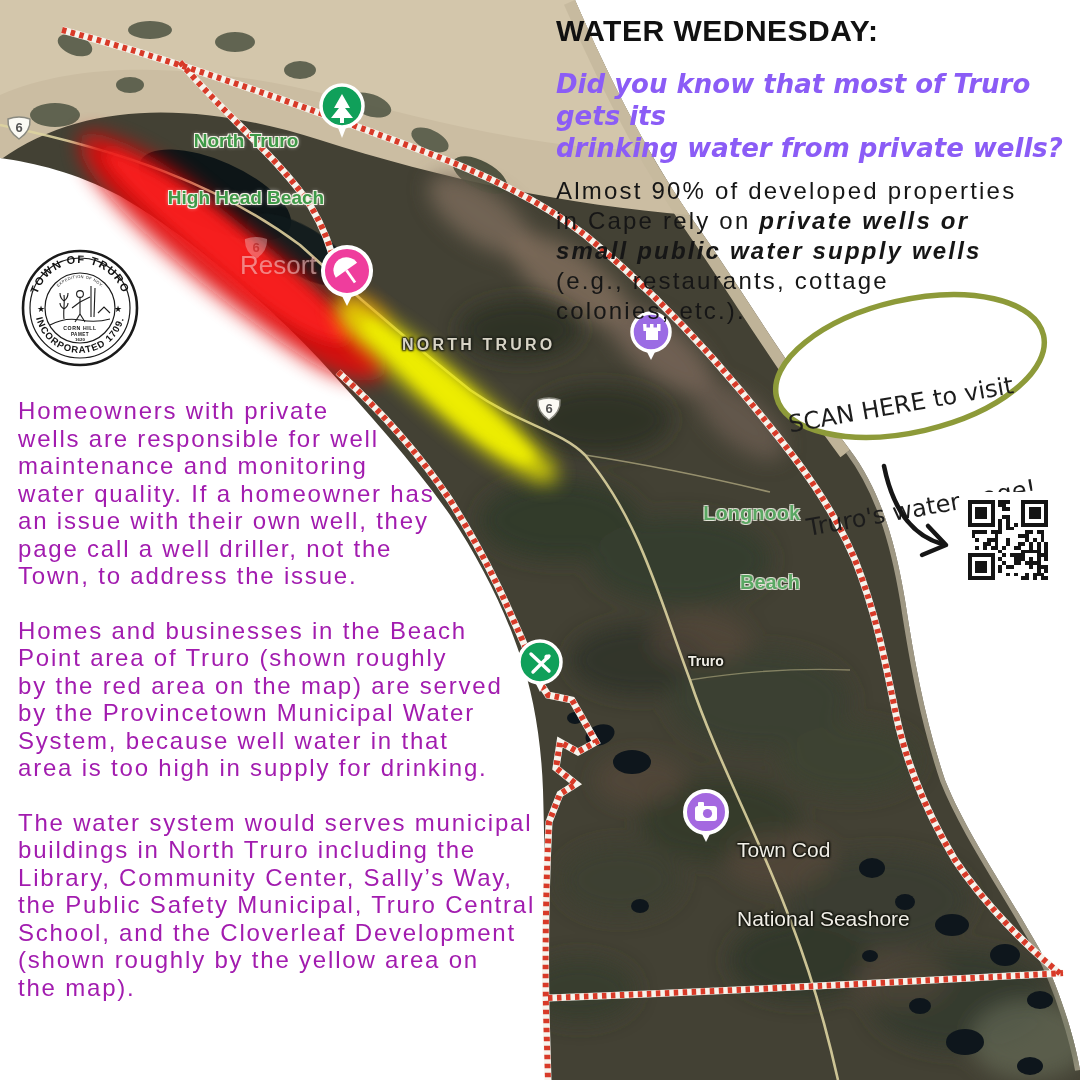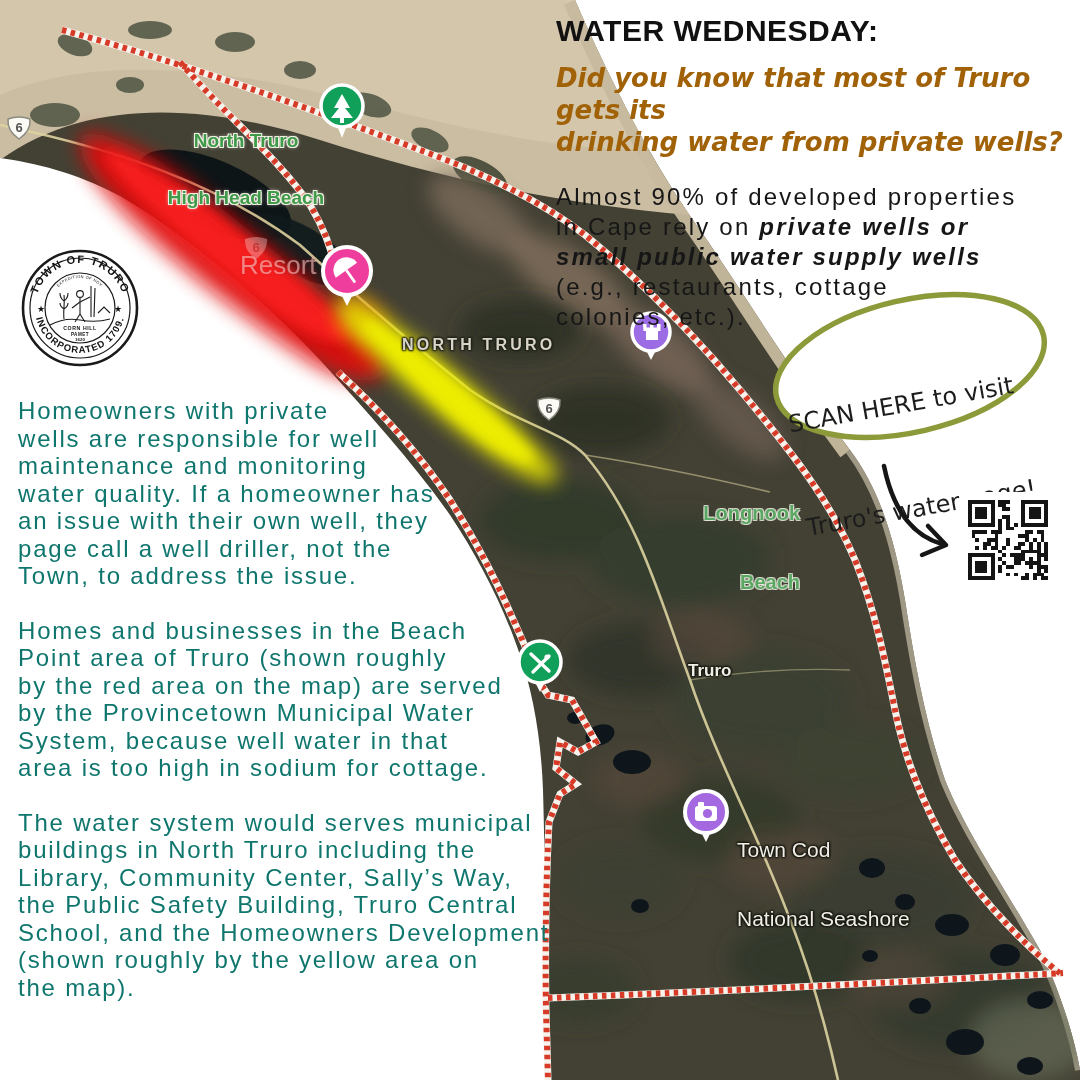--- a/index.html
+++ b/index.html
@@ -4,28 +4,28 @@
 <style>
   html,body{margin:0;padding:0;background:#fff;}
   .canvas{position:relative;width:1080px;height:1080px;background:#fff;overflow:hidden;
           font-family:"Liberation Sans",sans-serif;color:#1b1b1b;}
   .abs{position:absolute;}
   svg{display:block;}
 
   
   .right-col{position:absolute;left:556px;top:14px;width:524px;text-align:left;}
   .ww-title{font-size:30px;font-weight:800;letter-spacing:.5px;color:#111;}
-  .ww-sub{margin-top:14px;font-family:"DejaVu Sans",sans-serif;font-style:italic;font-weight:700;
-          font-size:26px;line-height:32px;color:#a16207;}
-  .ww-intro{margin-top:24px;font-size:24px;line-height:30px;letter-spacing:2.2px;color:#161616;}
+  .ww-sub{margin-top:20px;font-family:"DejaVu Sans",sans-serif;font-style:italic;font-weight:700;
+          font-size:26px;line-height:32px;color:#8b5cf6;}
+  .ww-intro{margin-top:12px;font-size:24px;line-height:30px;letter-spacing:2.2px;color:#161616;}
   .bi{font-weight:700;font-style:italic;}
 
   
   .left-col{position:absolute;left:18px;top:397px;width:545px;font-size:24px;
-            line-height:27.5px;letter-spacing:1.8px;color:#0f766e;}
+            line-height:27.5px;letter-spacing:1.8px;color:#a21caf;}
   .para{margin:0 0 27px 0;}
   .note{font-style:italic;font-size:23px;letter-spacing:2.2px;margin-top:18px;}
 
   
   .maplabel{position:absolute;font-weight:700;white-space:pre;}
   .lbl-green{color:#3f9a49;text-shadow:-1px -1px 0 #f2efe4,1px -1px 0 #f2efe4,-1px 1px 0 #f2efe4,
              1px 1px 0 #f2efe4,0 0 4px rgba(255,255,255,.85);}
   .lbl-green2{color:#5aa763;text-shadow:-1px -1px 0 rgba(240,240,230,.75),1px -1px 0 rgba(240,240,230,.75),
              -1px 1px 0 rgba(240,240,230,.75),1px 1px 0 rgba(240,240,230,.75);}
   .lbl-light{color:#f0eee6;text-shadow:-1px -1px 2px #15160f,1px -1px 2px #15160f,
@@ -215,21 +215,21 @@
 
   <div class="maplabel lbl-green" style="left:146px;top:93px;width:200px;text-align:center;font-size:19px;line-height:19px;">
     <div>North Truro</div>
     <div>High Head Beach</div>
   </div>
   <div class="maplabel lbl-caps" style="left:402px;top:336px;font-size:16px;">NORTH TRURO</div>
   <div class="maplabel lbl-green2" style="left:690px;top:456px;width:110px;text-align:right;font-size:20px;line-height:23px;">
     <div>Longnook</div>
     <div>Beach</div>
   </div>
-  <div class="maplabel lbl-light" style="left:688px;top:653px;font-size:17px;margin-top:8px;">Truro</div>
+  <div class="maplabel lbl-light" style="left:688px;top:653px;font-size:14px;">Truro</div>
   <div class="maplabel lbl-light" style="left:737px;top:792px;font-size:21px;line-height:23px;font-weight:400;">
     <div>Town Cod</div>
     <div>National Seashore</div>
   </div>
   <div class="maplabel lbl-resort" style="left:240px;top:250px;font-size:26px;">Resort</div>
 
   <svg class="abs" width="120" height="122" viewBox="0 0 120 122" style="left:20px;top:247px;">
     <defs>
       <path id="sealTop" d="M 15,61 A 45,45 0 0 1 105,61"></path>
       <path id="sealBot" d="M 15,61 A 45,45 0 0 0 105,61"></path>
@@ -429,26 +429,26 @@
         <div>an issue with their own well, they</div>
         <div>page call a well driller, not the</div>
         <div>Town, to address the issue.</div>
       </div>
     <div class="para">
         <div>Homes and businesses in the Beach</div>
         <div>Point area of Truro (shown roughly</div>
         <div>by the red area on the map) are served</div>
         <div>by the Provincetown Municipal Water</div>
         <div>System, because well water in that</div>
-        <div>area is too high in sodium for cottage.</div>
+        <div>area is too high in supply for drinking.</div>
       </div>
     <div class="para">
         <div>The water system would serves municipal</div>
         <div>buildings in North Truro including the</div>
         <div>Library, Community Center, Sally’s Way,</div>
-        <div>the Public Safety Building, Truro Central</div>
-        <div>School, and the Homeowners Development</div>
+        <div>the Public Safety Municipal, Truro Central</div>
+        <div>School, and the Cloverleaf Development</div>
         <div>(shown roughly by the yellow area on</div>
         <div>the map).</div>
       </div>
   </div>
 
 </div>
 
 </body></html>

